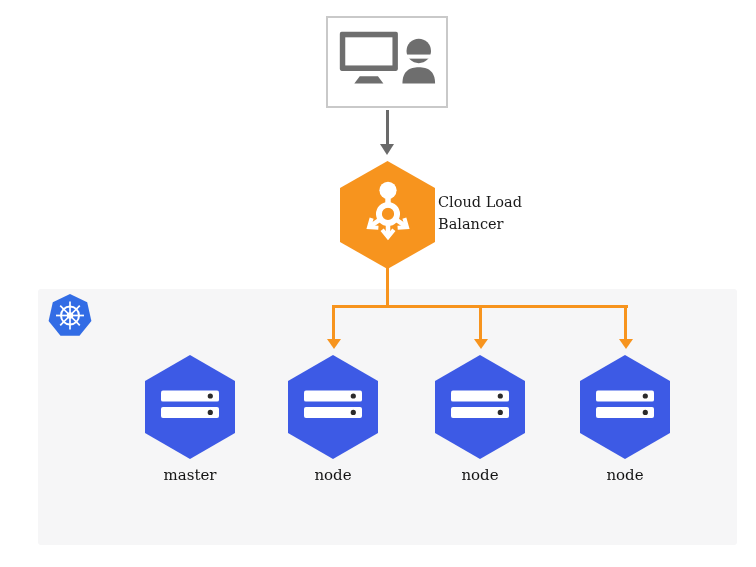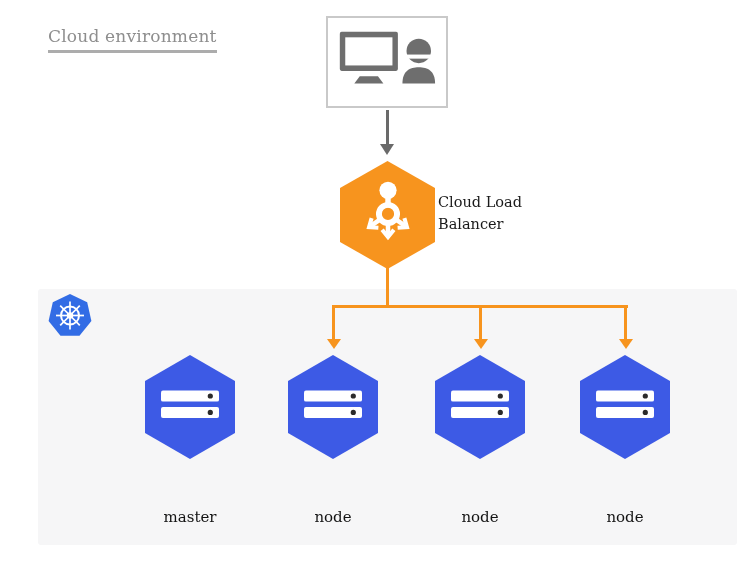--- a/index.html
+++ b/index.html
@@ -78,29 +78,27 @@
     border-radius: 3px;
   }
   .k8s-logo { left: 47px; top: 293px; width: 46px; height: 46px; }
 
   
   .node-label {
     top: 466px; width: 90px;
     text-align: center;
     font-size: 15px;
     color: #141414;
-    margin-top: 42px;
   }
 </style>
 </head>
 <body>
 
 <div class="stage">
 
-  <div class="abs env-title">Cloud environment</div>
 
   <div class="abs client-box">
     <span>
       <svg width="98" height="62" viewBox="0 0 108 66" aria-hidden="true">
         <g fill="#6E6E6E">
           <rect x="2" y="2" width="64" height="43" rx="2"></rect>
           <rect x="8" y="8" width="52" height="31" fill="#ffffff"></rect>
           <path d="M24 51 L44 51 L50 59 L18 59 Z"></path>
           <circle cx="89" cy="23" r="13.5"></circle>
           <rect x="75" y="27" width="28" height="4.5" fill="#ffffff"></rect>

